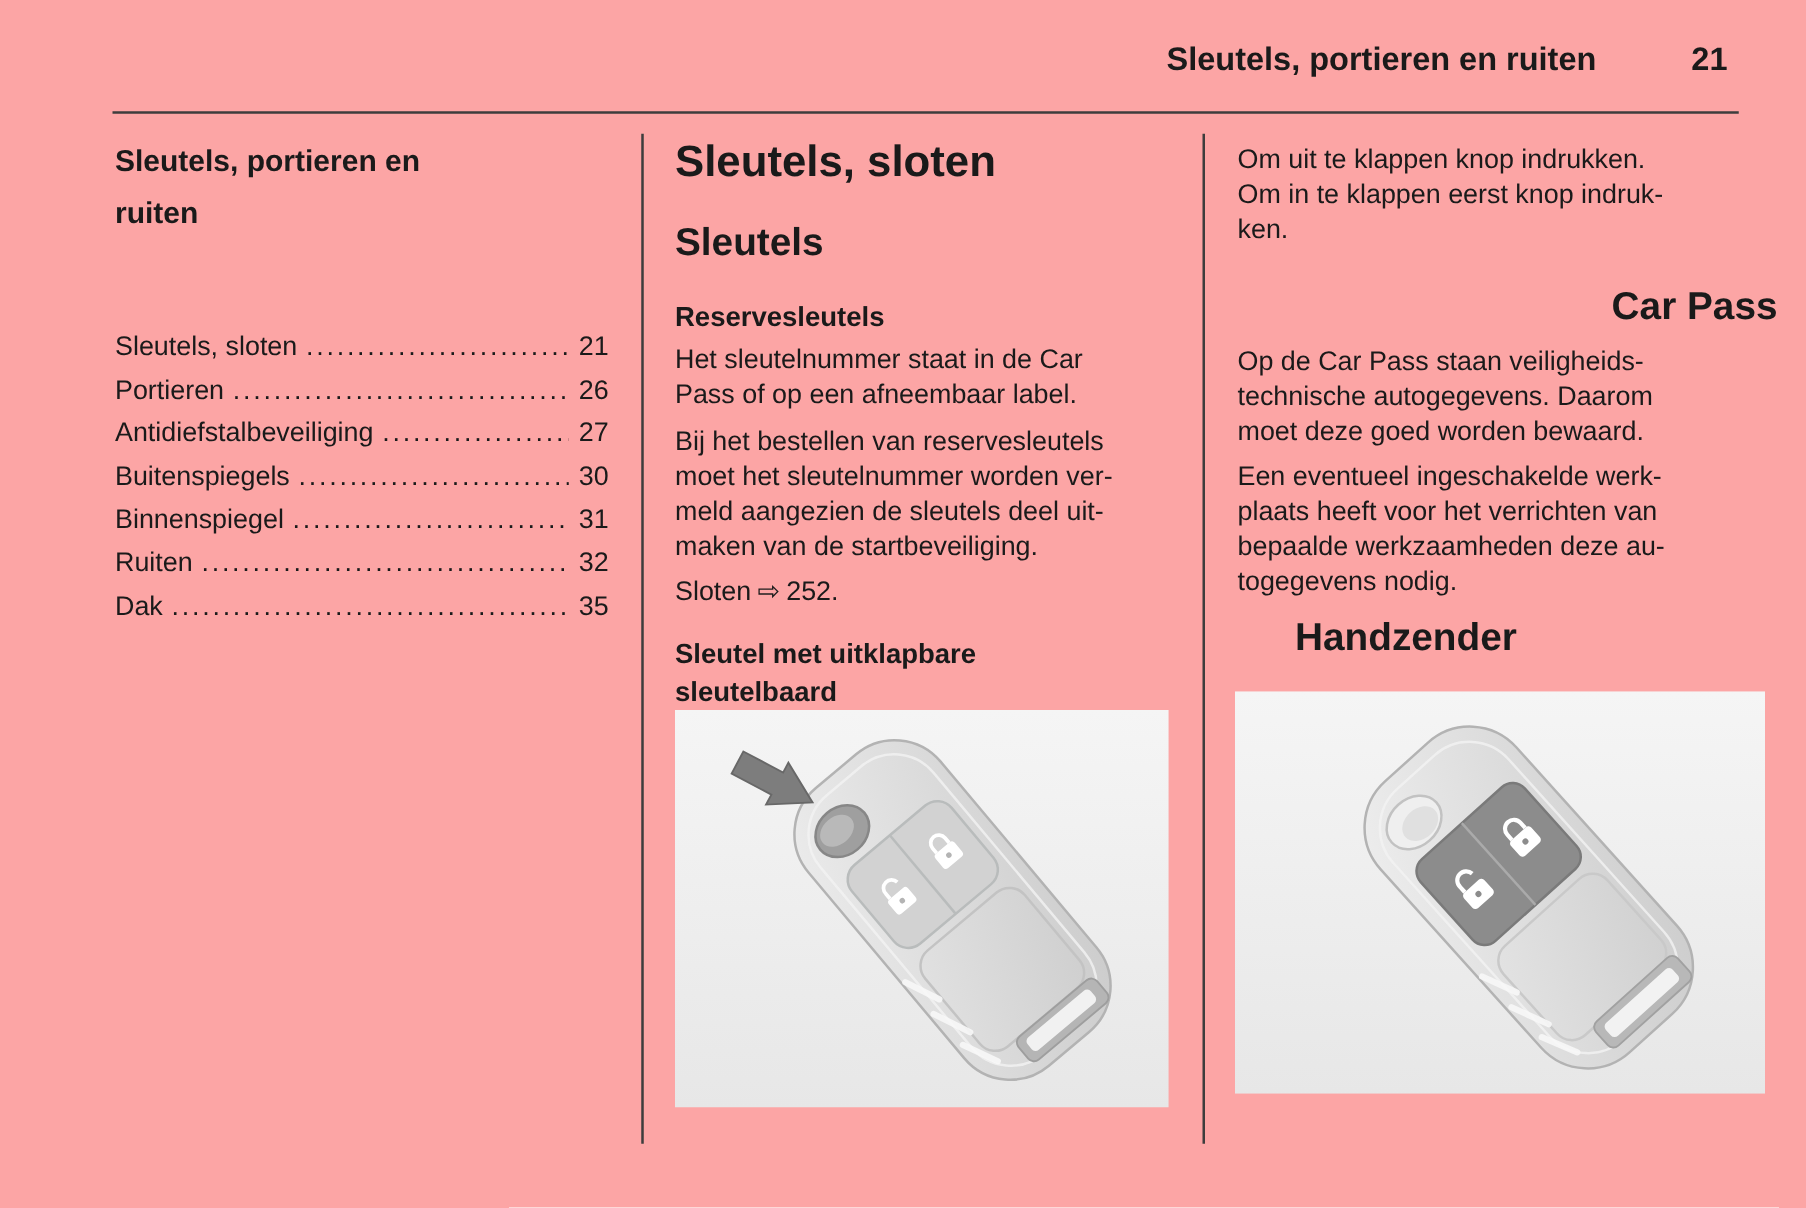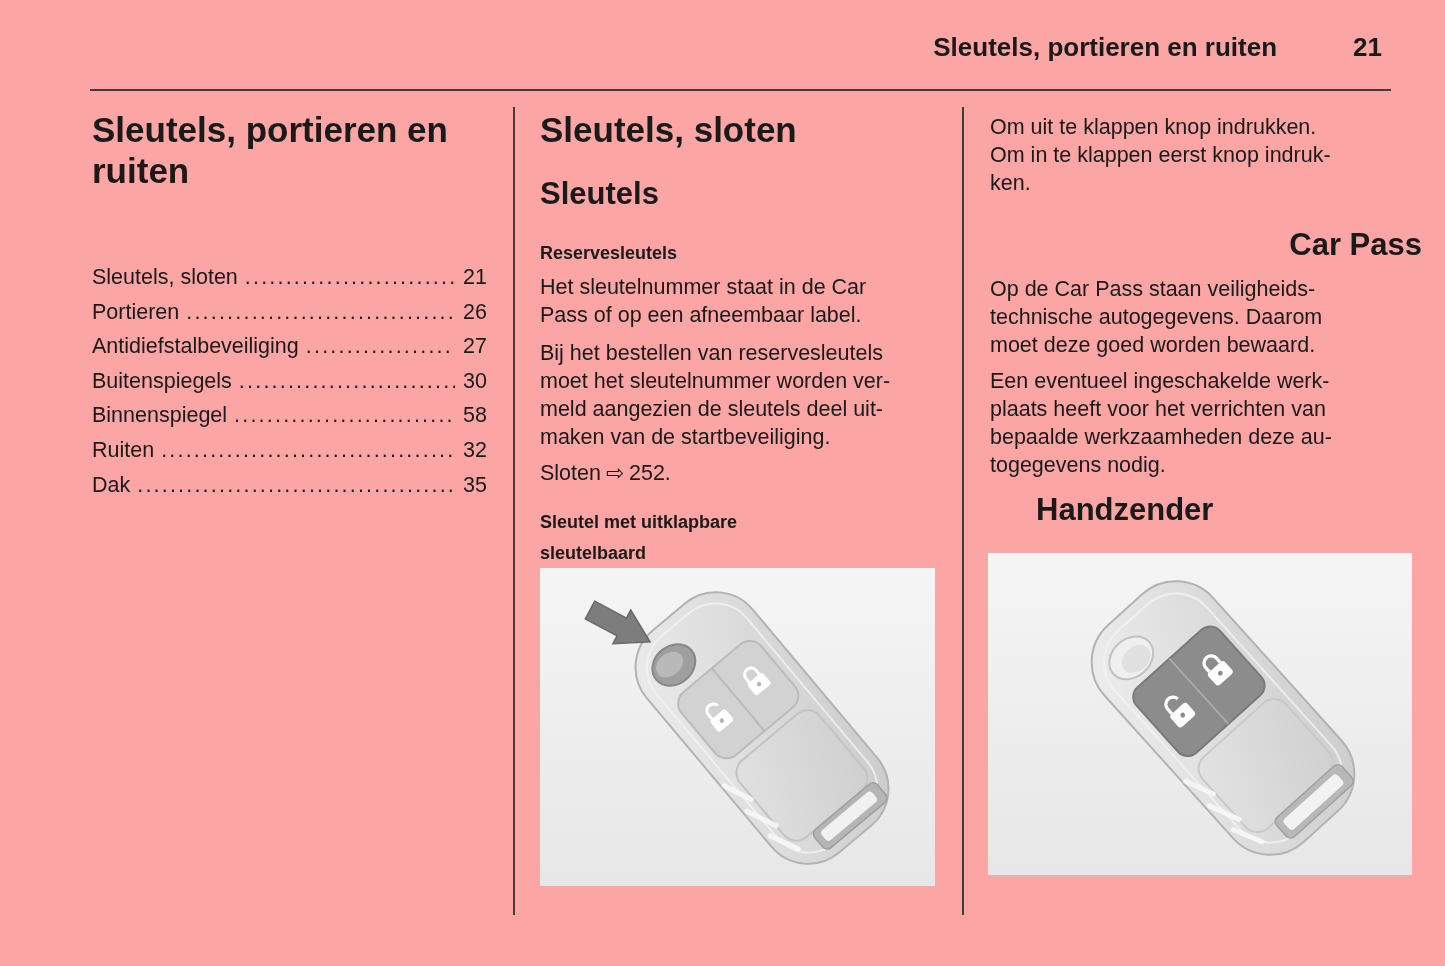--- a/index.html
+++ b/index.html
@@ -17,30 +17,30 @@
   .vrule-1{left:513px}.vrule-2{left:962px}
 
   .col{position:absolute;top:0;}
   .col-left{left:92px;width:395px;}
   .col-mid{left:540px;width:402px;}
   .col-right{left:990px;width:432px;}
 
   h1,h2,h3,h4,p,figure{margin:0;padding:0;}
   .multiline{white-space:pre-line;}
 
-  .chapter-title{font-size:35px;line-height:41px;font-weight:bold;margin-top:109px;}
+  .chapter-title{font-size:24px;line-height:41px;font-weight:bold;margin-top:109px;}
   .toc{margin-top:69px;font-size:21.5px;}
   .toc-row{display:flex;align-items:baseline;height:34.6px;line-height:34.6px;}
   .toc-label{white-space:nowrap;}
   .toc-dots{flex:1;overflow:hidden;white-space:nowrap;letter-spacing:2.2px;margin:0 2px 0 7px;}
   .toc-page{text-align:right;min-width:30px;}
 
   .h1{font-size:35px;line-height:40px;font-weight:bold;margin-top:110px;}
   .h2{font-size:31px;line-height:34px;font-weight:bold;}
-  .h3{font-size:18px;line-height:31px;font-weight:bold;}
+  .h3{font-size:22px;line-height:31px;font-weight:bold;}
   .body{font-size:21.5px;line-height:28px;}
 
   .col-mid .m-h2{margin-top:27px;}
   .col-mid .m-h3{margin-top:27px;}
   .col-mid .m-p1{margin-top:4px;}
   .col-mid .m-p2{margin-top:10px;}
   .col-mid .m-ref{margin-top:8px;}
   .col-mid .m-h3b{margin-top:20px;}
   .ref-arrow{padding:0 5px;}
 
@@ -88,21 +88,21 @@
         <span class="toc-page">27</span>
       </div>
       <div class="toc-row">
         <span class="toc-label">Buitenspiegels</span>
         <span class="toc-dots">......................................................................</span>
         <span class="toc-page">30</span>
       </div>
       <div class="toc-row">
         <span class="toc-label">Binnenspiegel</span>
         <span class="toc-dots">......................................................................</span>
-        <span class="toc-page">58</span>
+        <span class="toc-page">31</span>
       </div>
       <div class="toc-row">
         <span class="toc-label">Ruiten</span>
         <span class="toc-dots">......................................................................</span>
         <span class="toc-page">32</span>
       </div>
       <div class="toc-row">
         <span class="toc-label">Dak</span>
         <span class="toc-dots">......................................................................</span>
         <span class="toc-page">35</span>

